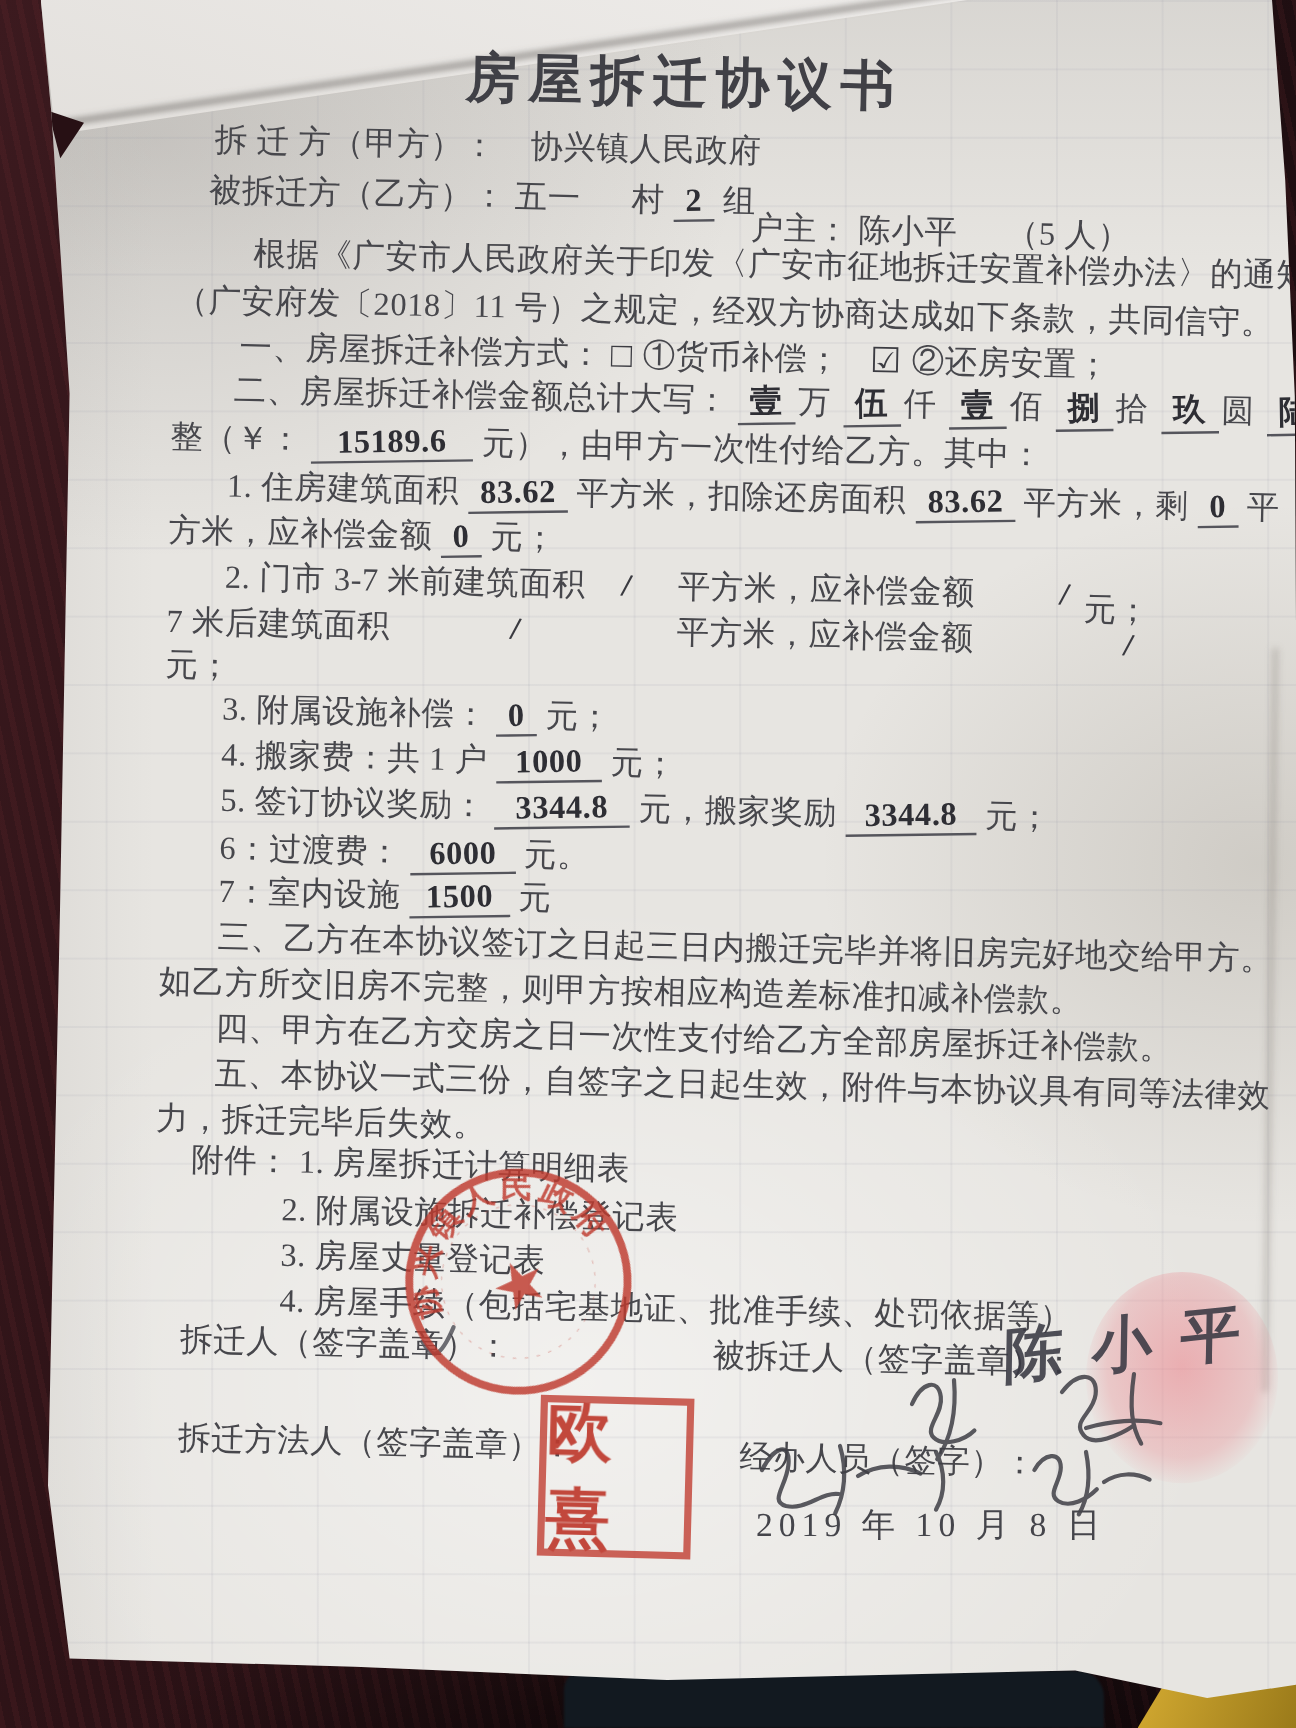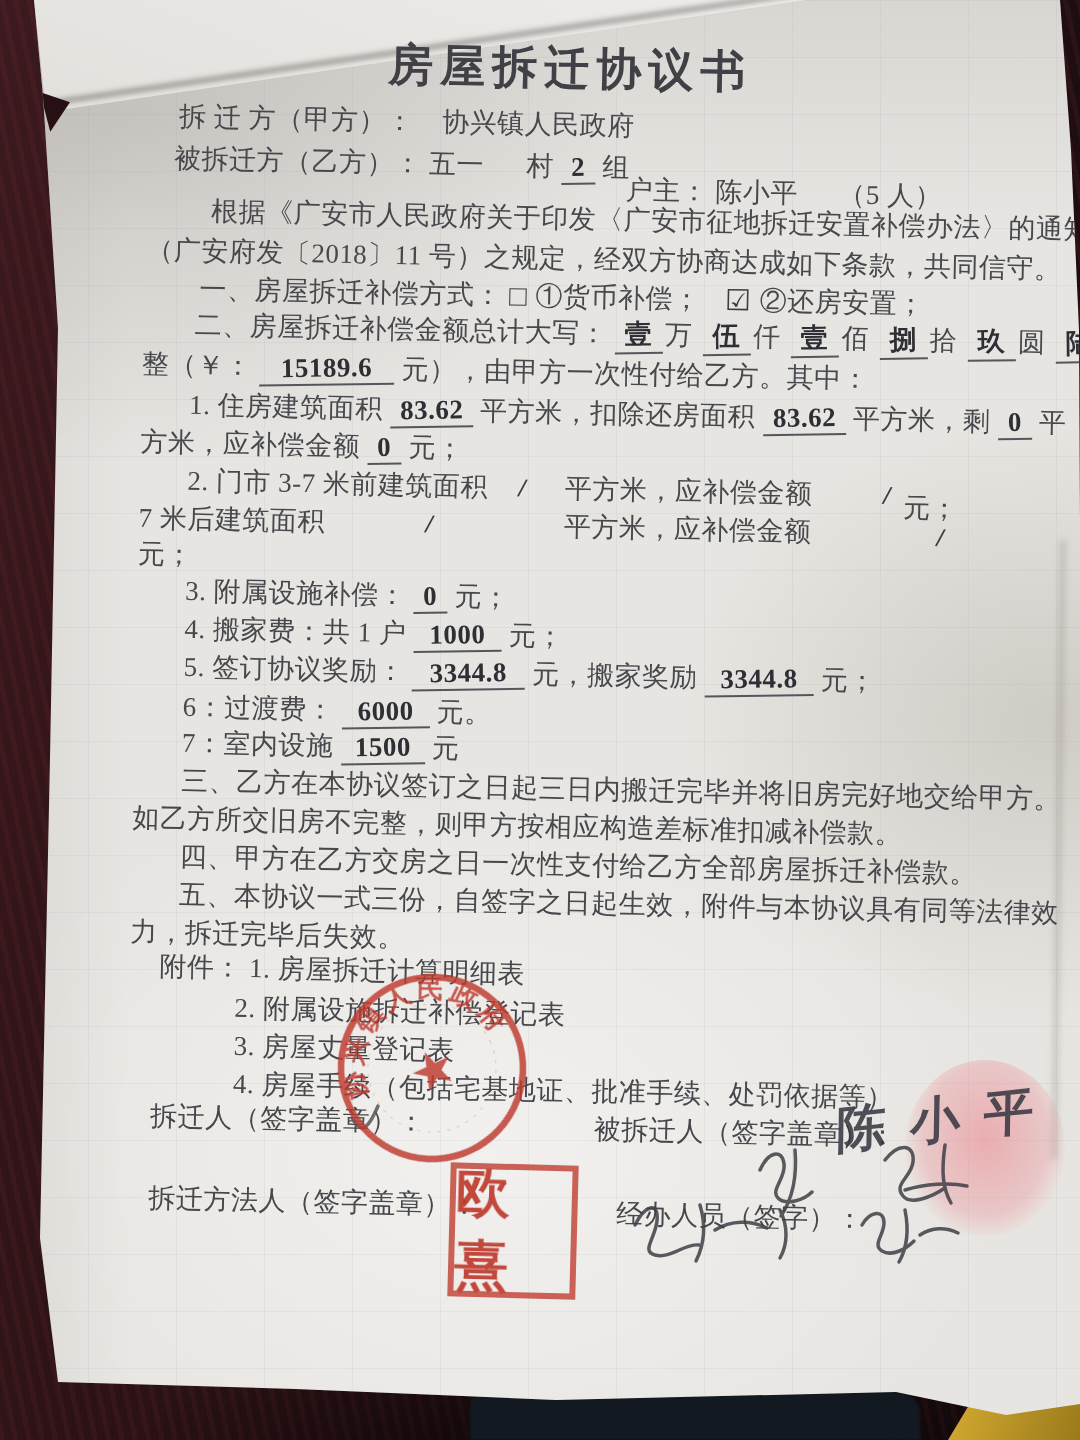--- a/index.html
+++ b/index.html
@@ -228,20 +228,21 @@
       <path d="M635,1225 c10,-20 24,-24 22,-4 c-2,18 -16,30 -2,34 c16,4 30,-12 44,-10"></path>
       <path d="M700,1205 c6,20 4,40 -4,56"></path>
       <path d="M715,1230 c16,-10 36,-10 52,-2"></path>
       <path d="M780,1210 c8,16 8,34 0,48"></path>
       <path d="M862,1225 c8,-14 22,-16 22,-2 c0,12 -12,22 -2,28 c10,6 24,-2 32,-10"></path>
       <path d="M905,1210 c4,20 2,38 -6,52"></path>
       <path d="M920,1235 c12,-8 26,-8 38,-2"></path>
     </g>
   </svg>
 
+  <div class="abs date-line">2019 年 10 月 8 日</div>
 
   <svg class="abs round-stamp" width="212" height="216" viewBox="0 0 212 216">
     <circle cx="106" cy="108" r="91" fill="none" stroke="#bf3a2e" stroke-width="6.5"></circle>
     <circle cx="106" cy="108" r="64" fill="none" stroke="#bf3a2e" stroke-width="1" opacity=".35" stroke-dasharray="3 7"></circle>
     <path id="stamp-arc" d="M 106,108 m -70,0 a 70,70 0 1,1 140,0" fill="none"></path>
     <text fill="#bf3a2e" font-size="27" font-weight="bold" letter-spacing="4" text-anchor="middle">
       <textPath href="#stamp-arc" startOffset="50%">协兴镇人民政府</textPath>
     </text>
     <text x="106" y="128" text-anchor="middle" font-size="52" fill="#bf3a2e">★</text>
   </svg>

